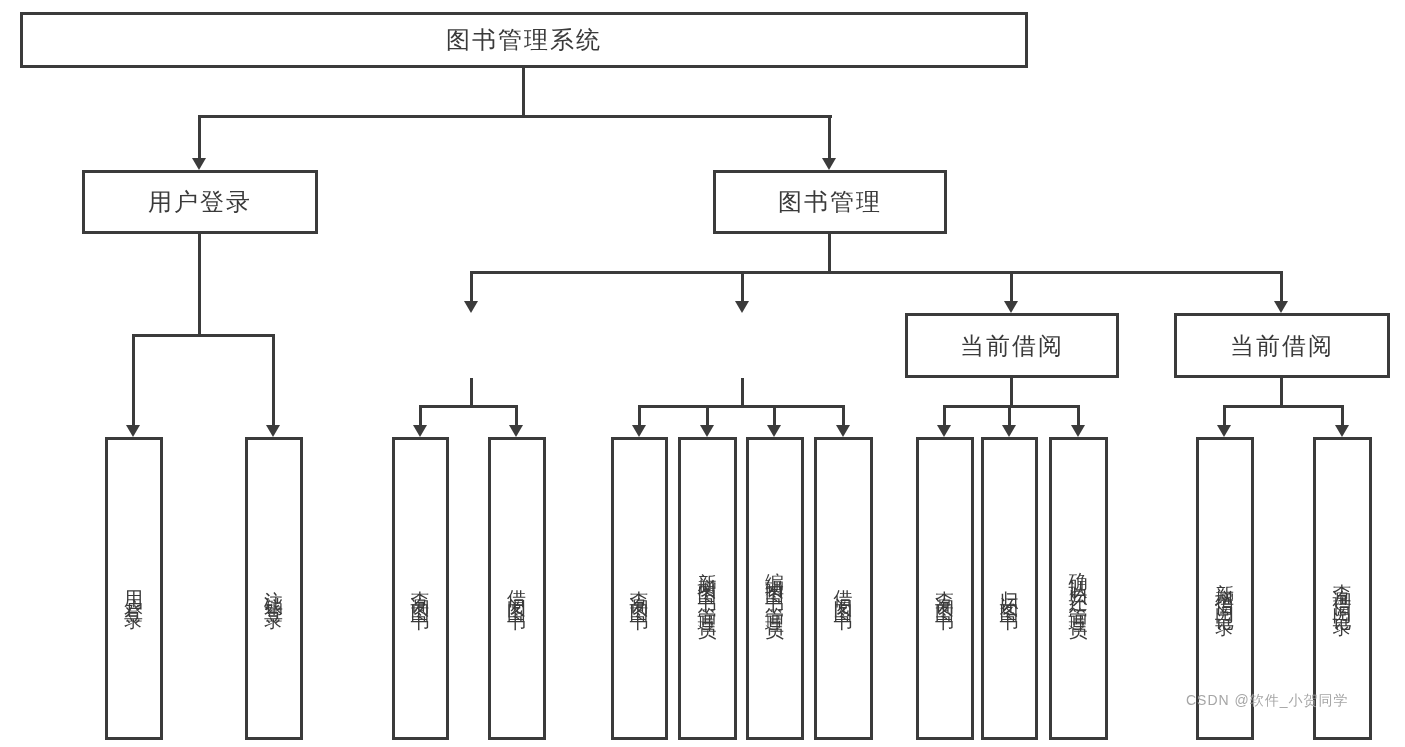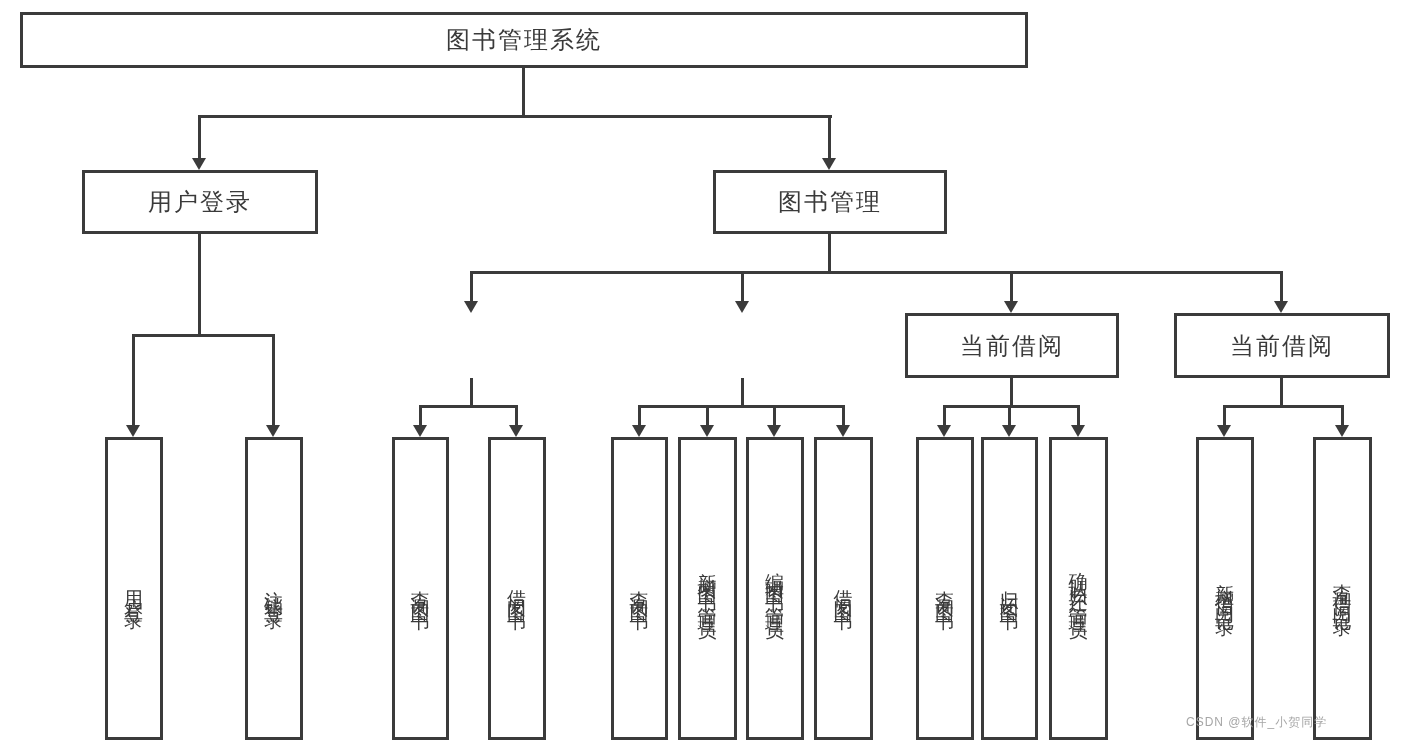--- a/index.html
+++ b/index.html
@@ -24,21 +24,21 @@
     font-size:19px;letter-spacing:7px;line-height:1;white-space:normal;
   }
   .hl{position:absolute;height:3px;background:var(--line);}
   .vl{position:absolute;width:3px;background:var(--line);}
   .arrow{
     position:absolute;width:0;height:0;
     border-left:7px solid transparent;border-right:7px solid transparent;
     border-top:12px solid var(--line);
   }
   .watermark{
-    position:absolute;left:1186px;top:714px;font-size:12px;letter-spacing:1px;
+    position:absolute;left:1186px;top:692px;font-size:14px;letter-spacing:1px;
     color:var(--watermark);z-index:6;
   }
 </style>
 </head>
 <body>
 
 <div class="stage">
 
   <div class="box" style="left:20px;top:12px;width:1008px;height:56px">图书管理系统</div>
 

